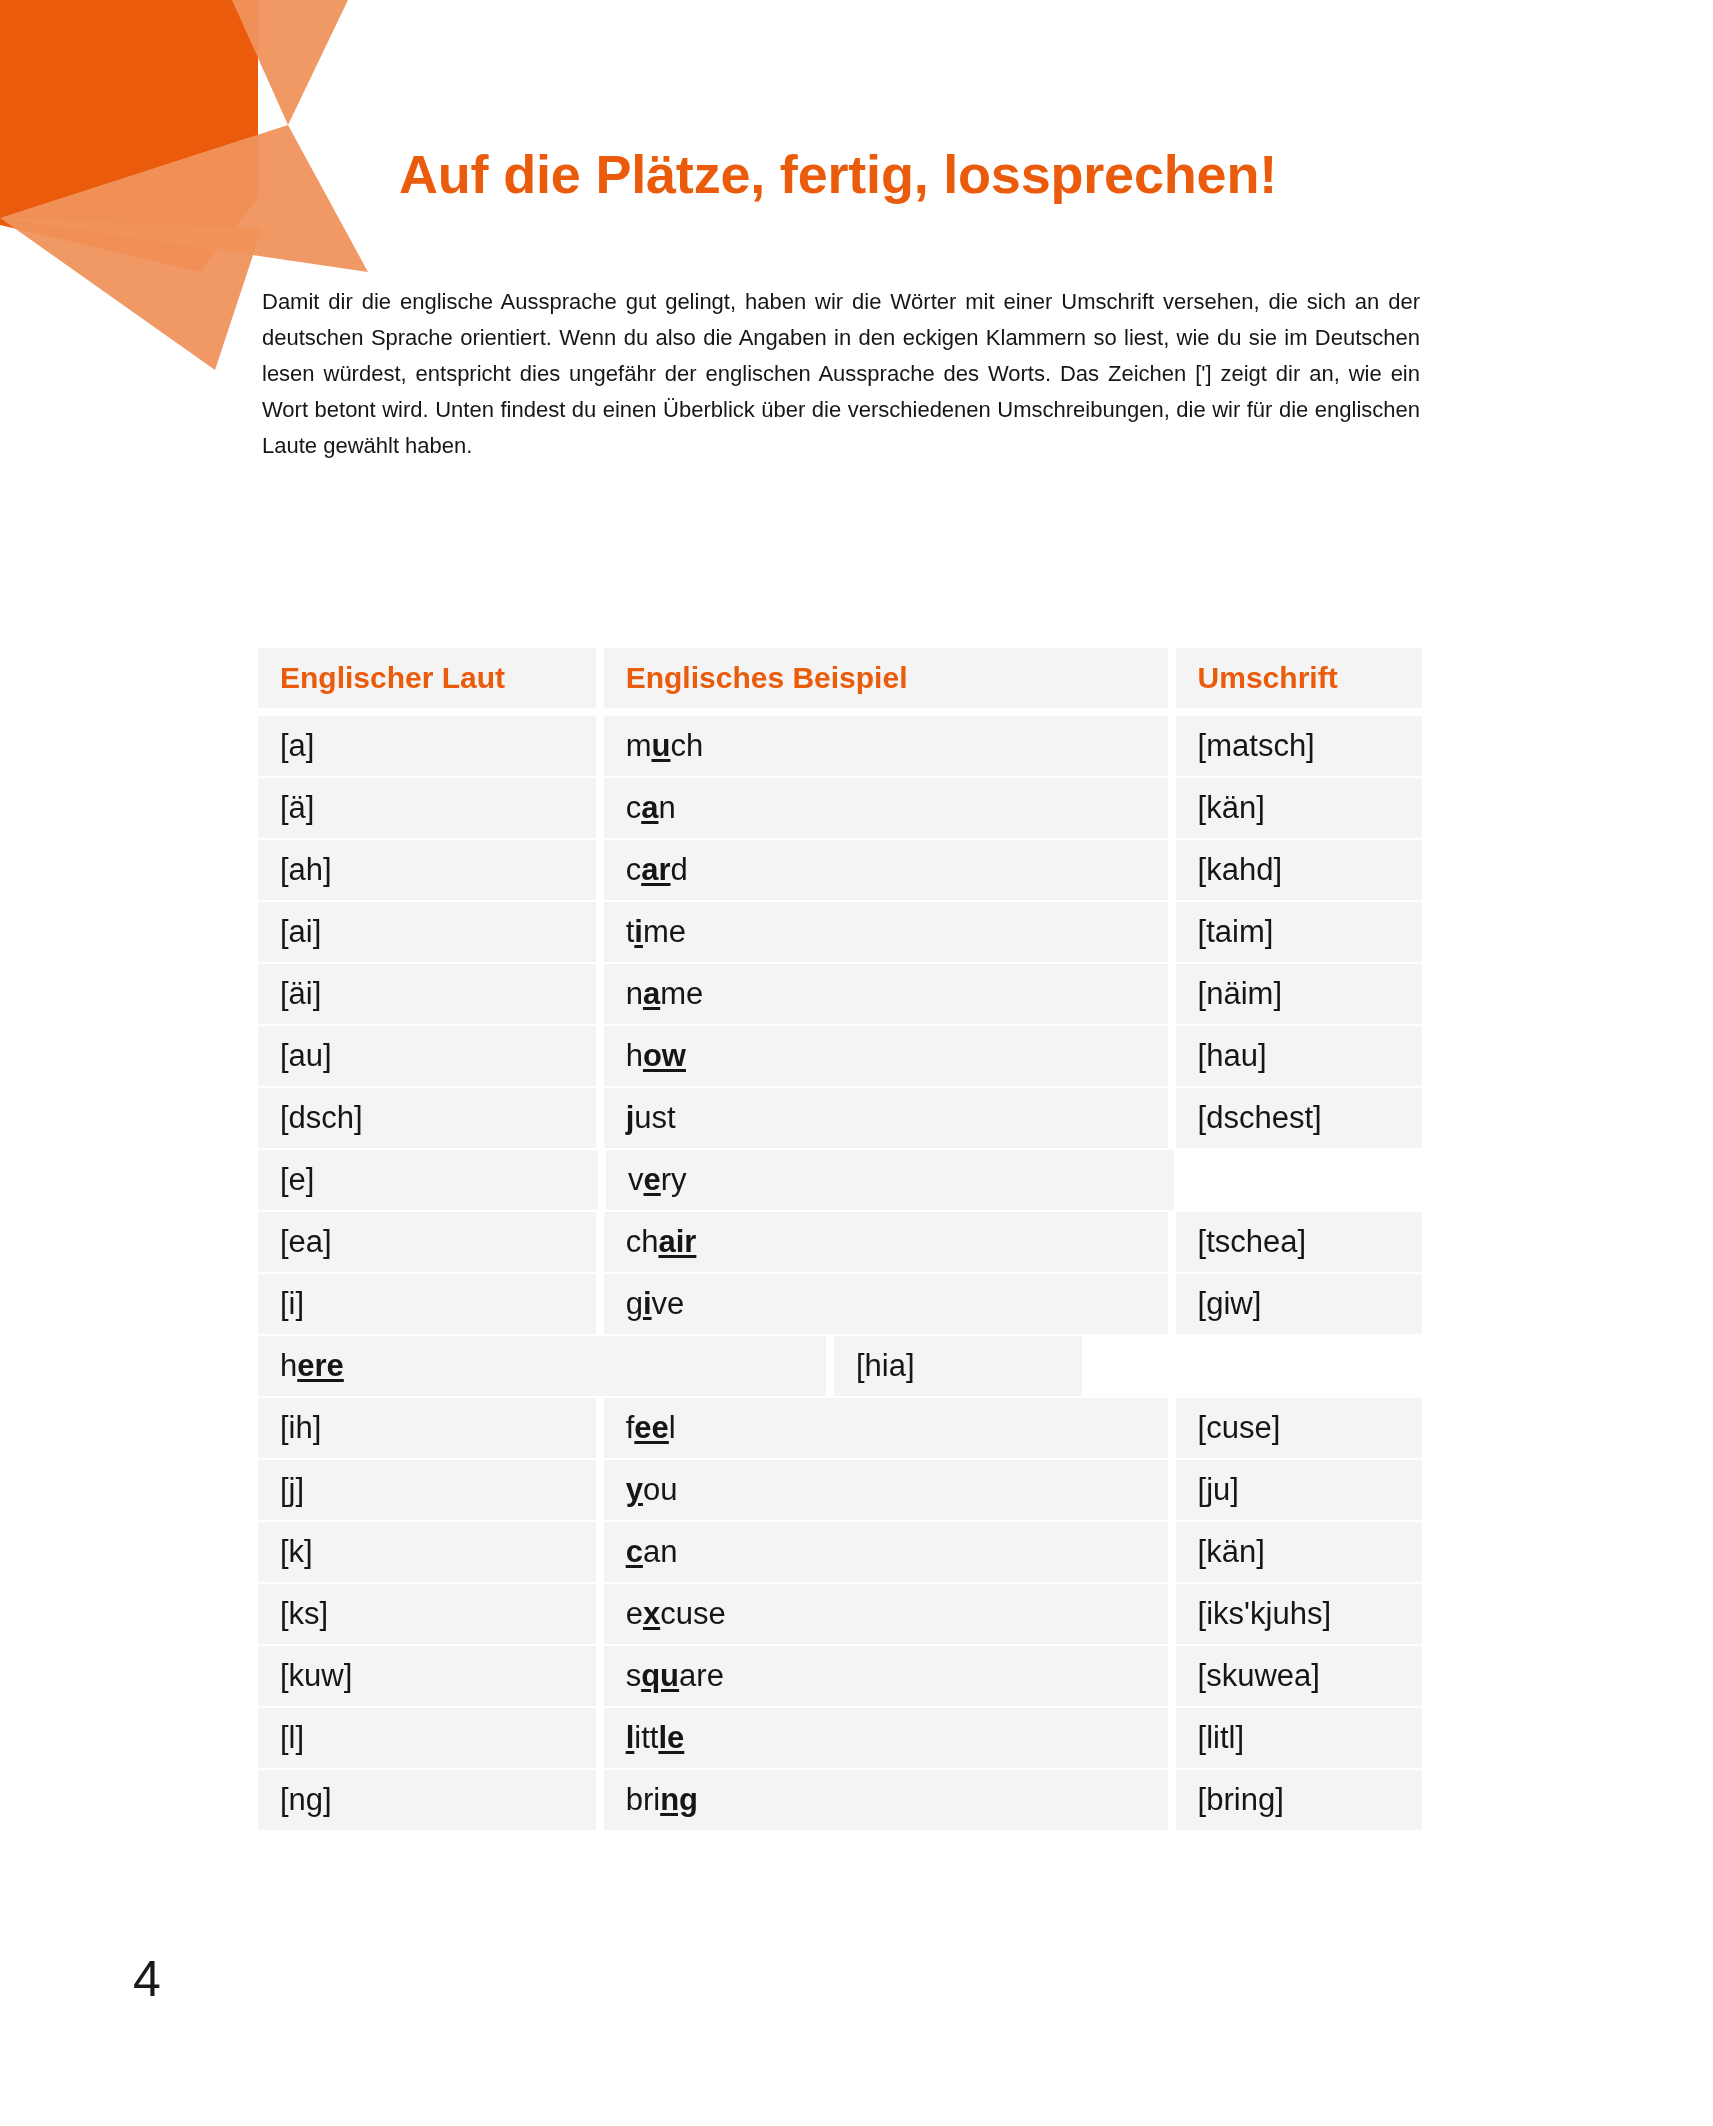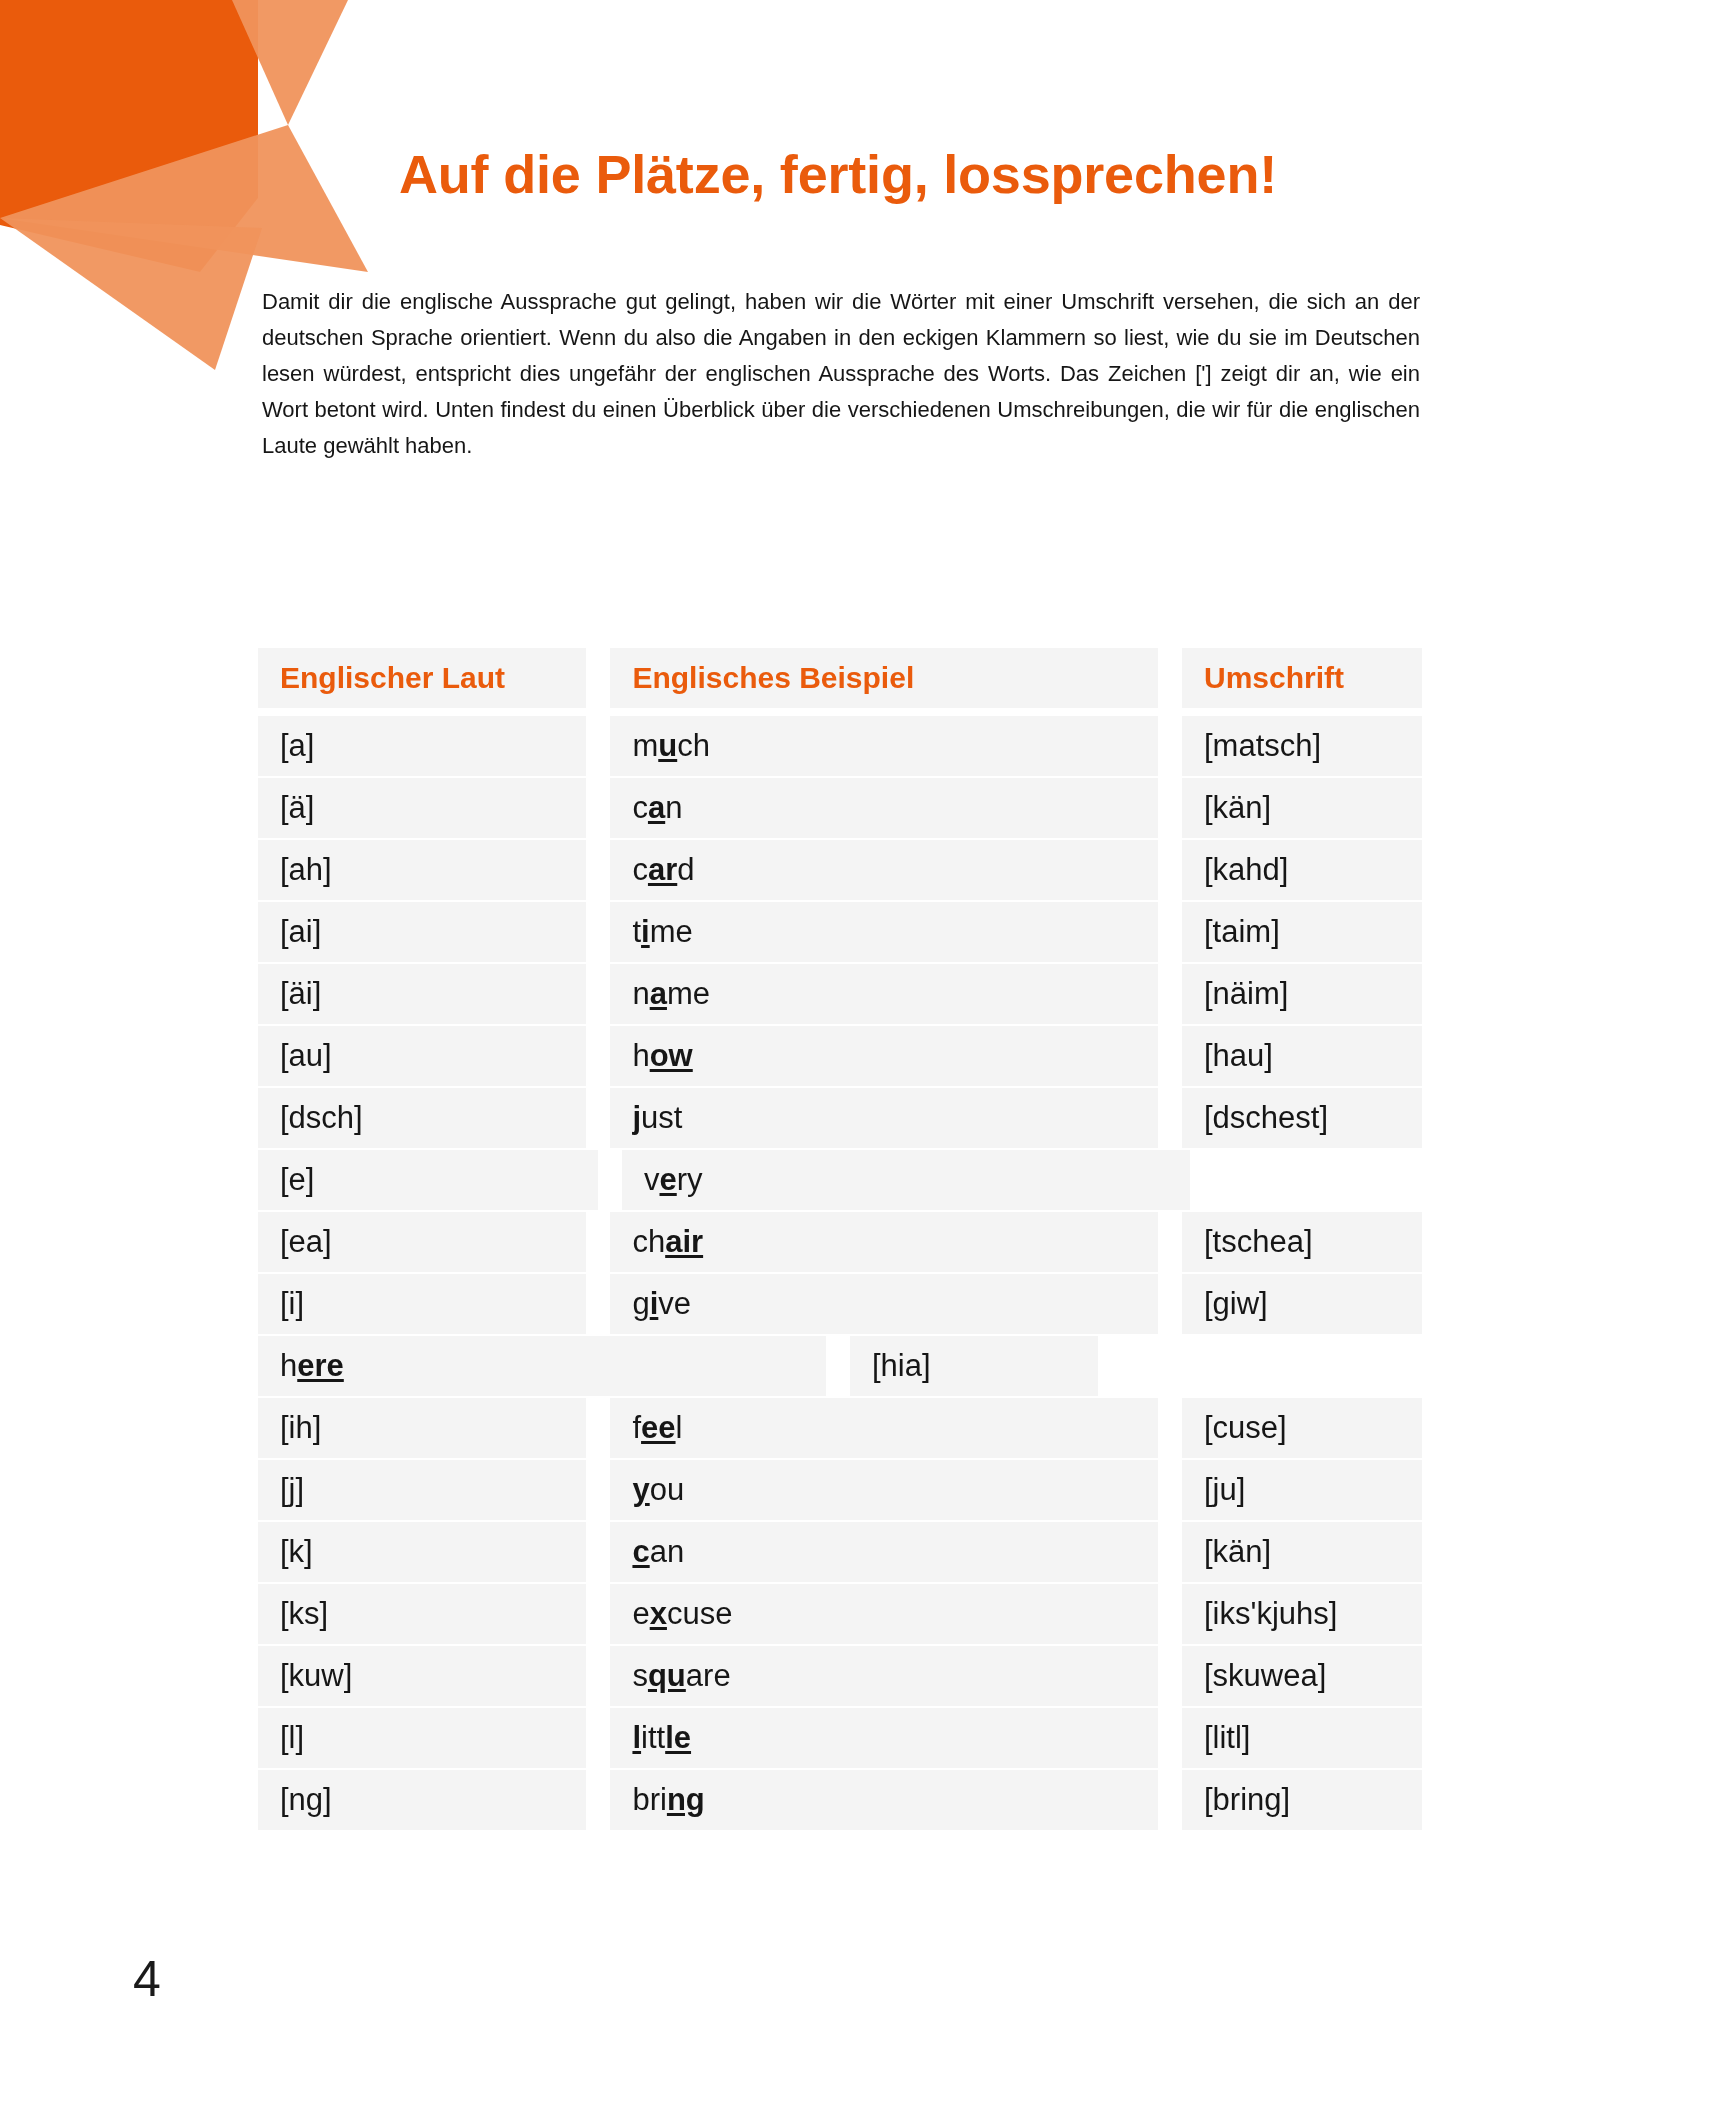--- a/index.html
+++ b/index.html
@@ -65,21 +65,21 @@
   
   .table {
     position: absolute;
     left: 258px;
     top: 648px;
     width: 1164px;
   }
   .trow {
     display: flex;
     width: 100%;
-    gap: 24px;
+    gap: 8px;
     margin-bottom: 2px;
   }
   .trow.header-row {
     margin-bottom: 8px;
   }
   .cell {
     background: #f4f4f4;
     box-sizing: border-box;
     padding: 0 22px;
     display: flex;

